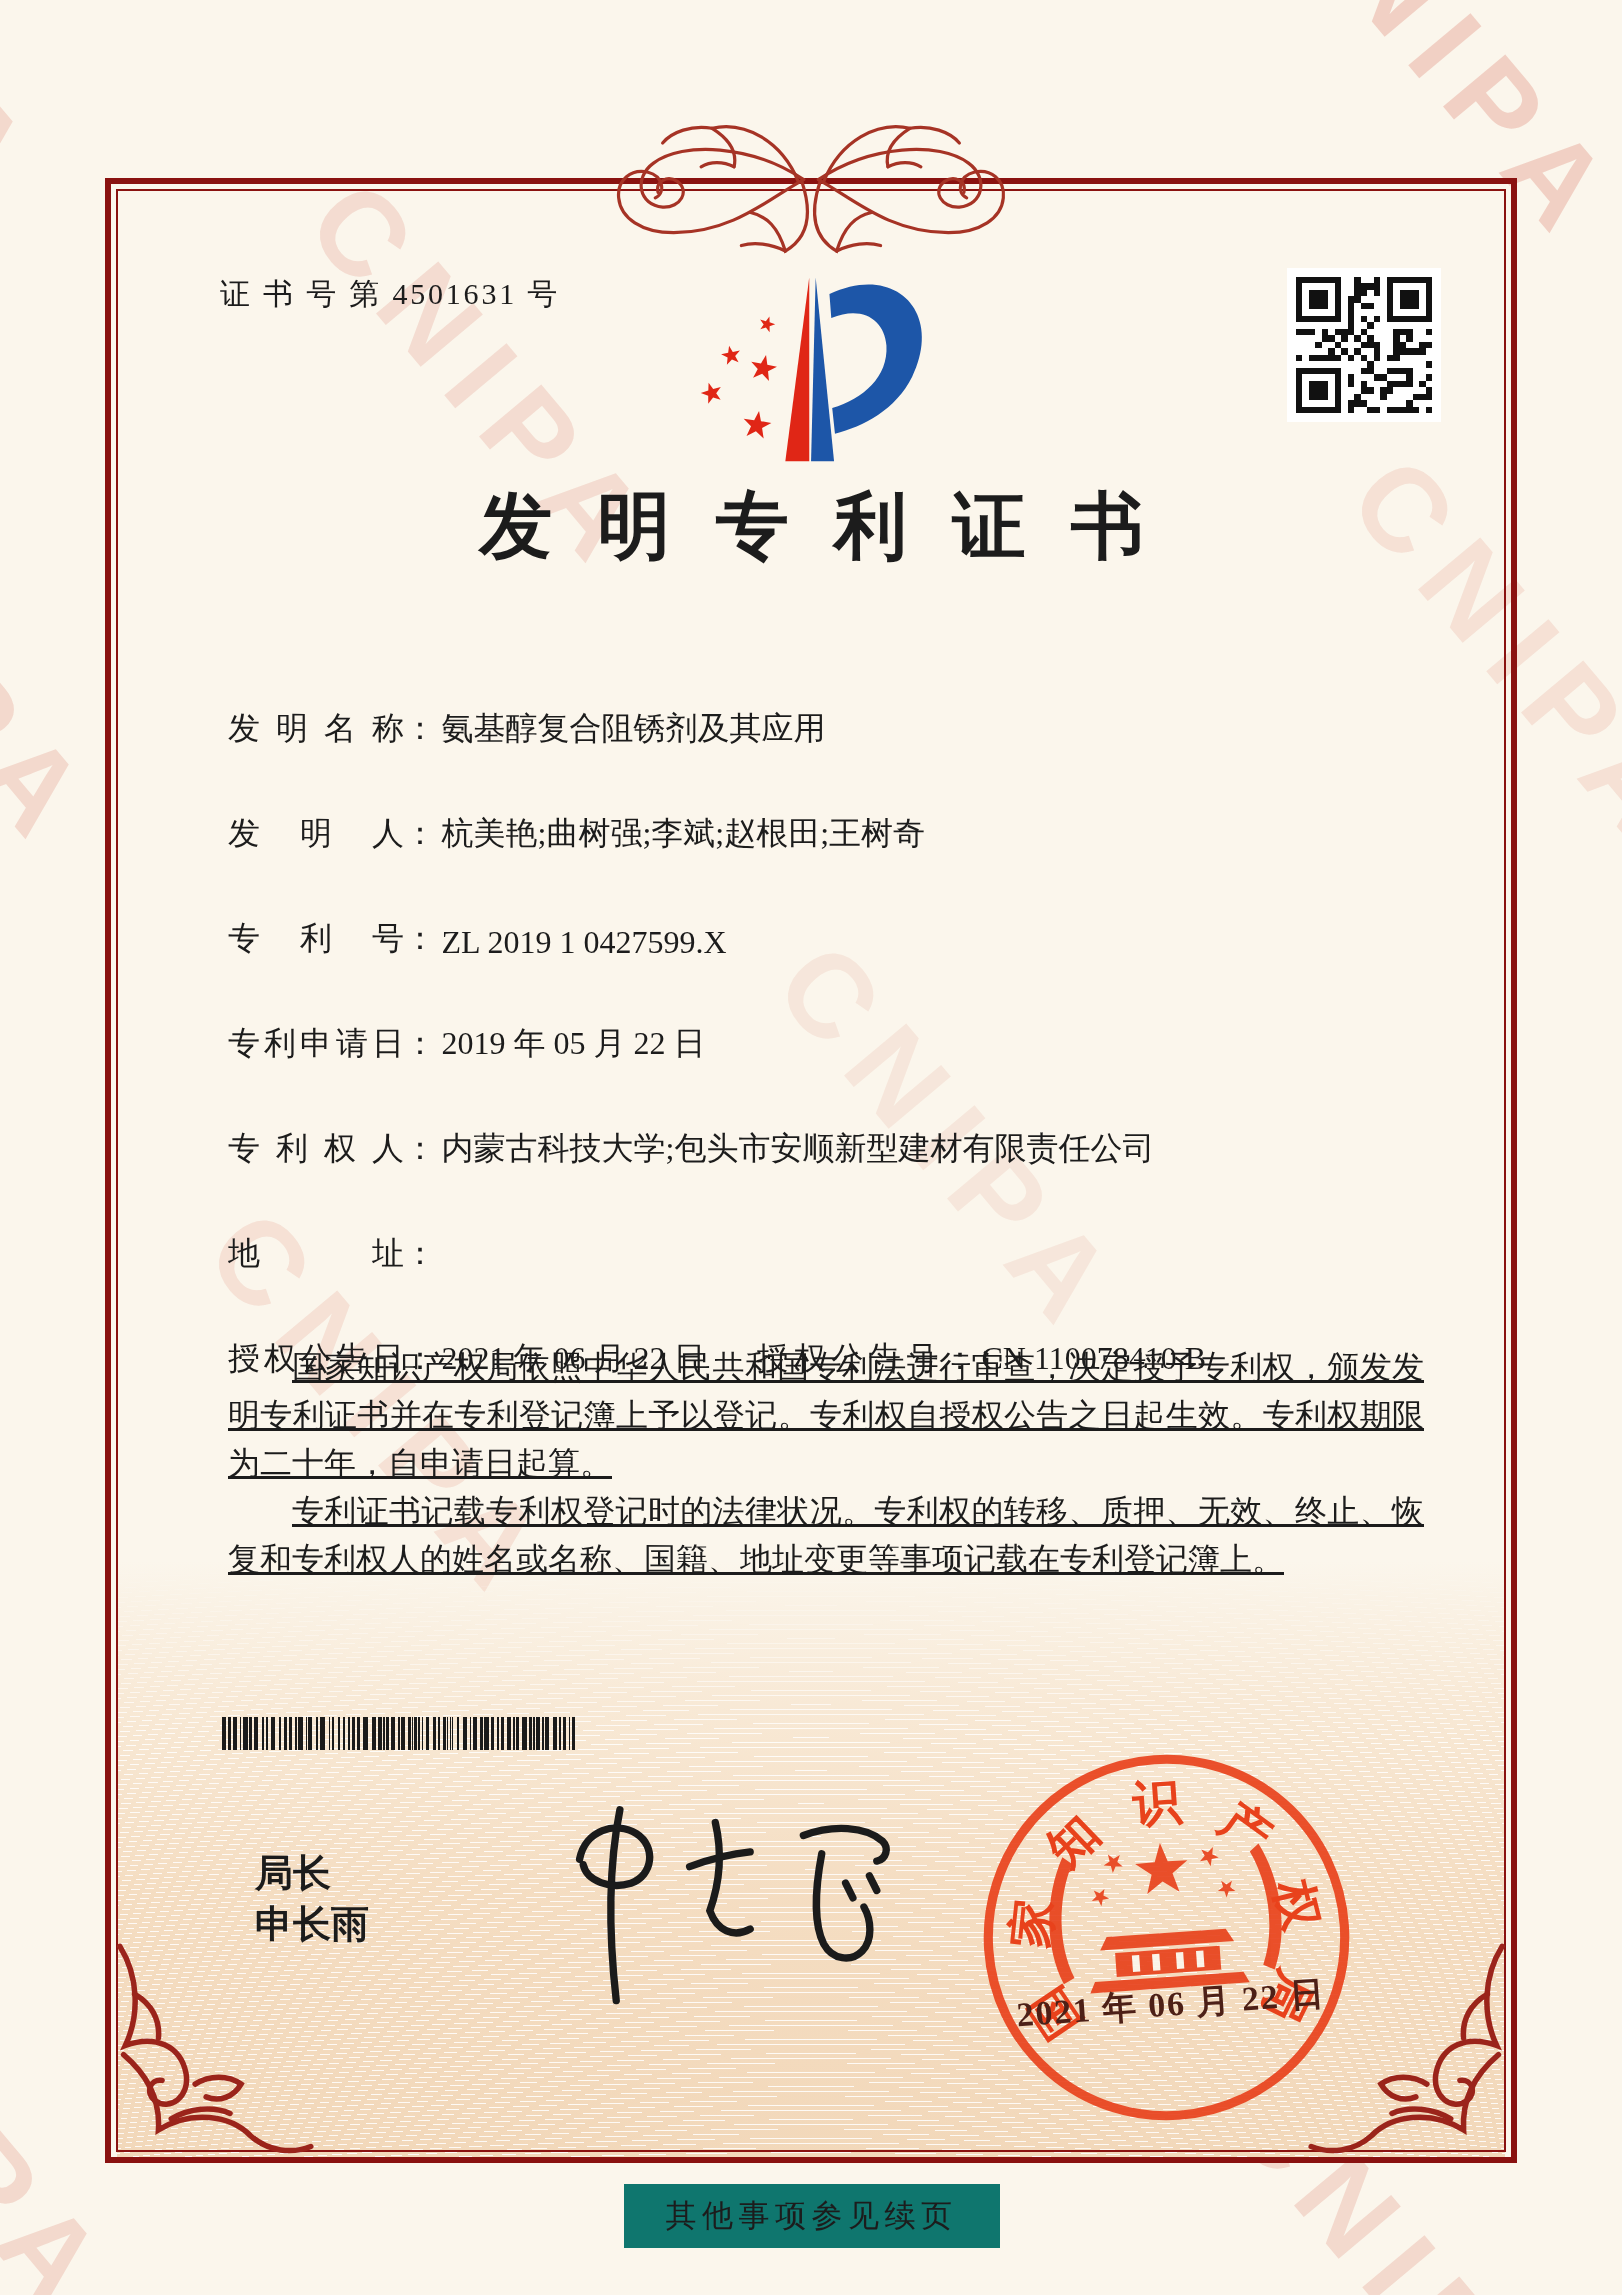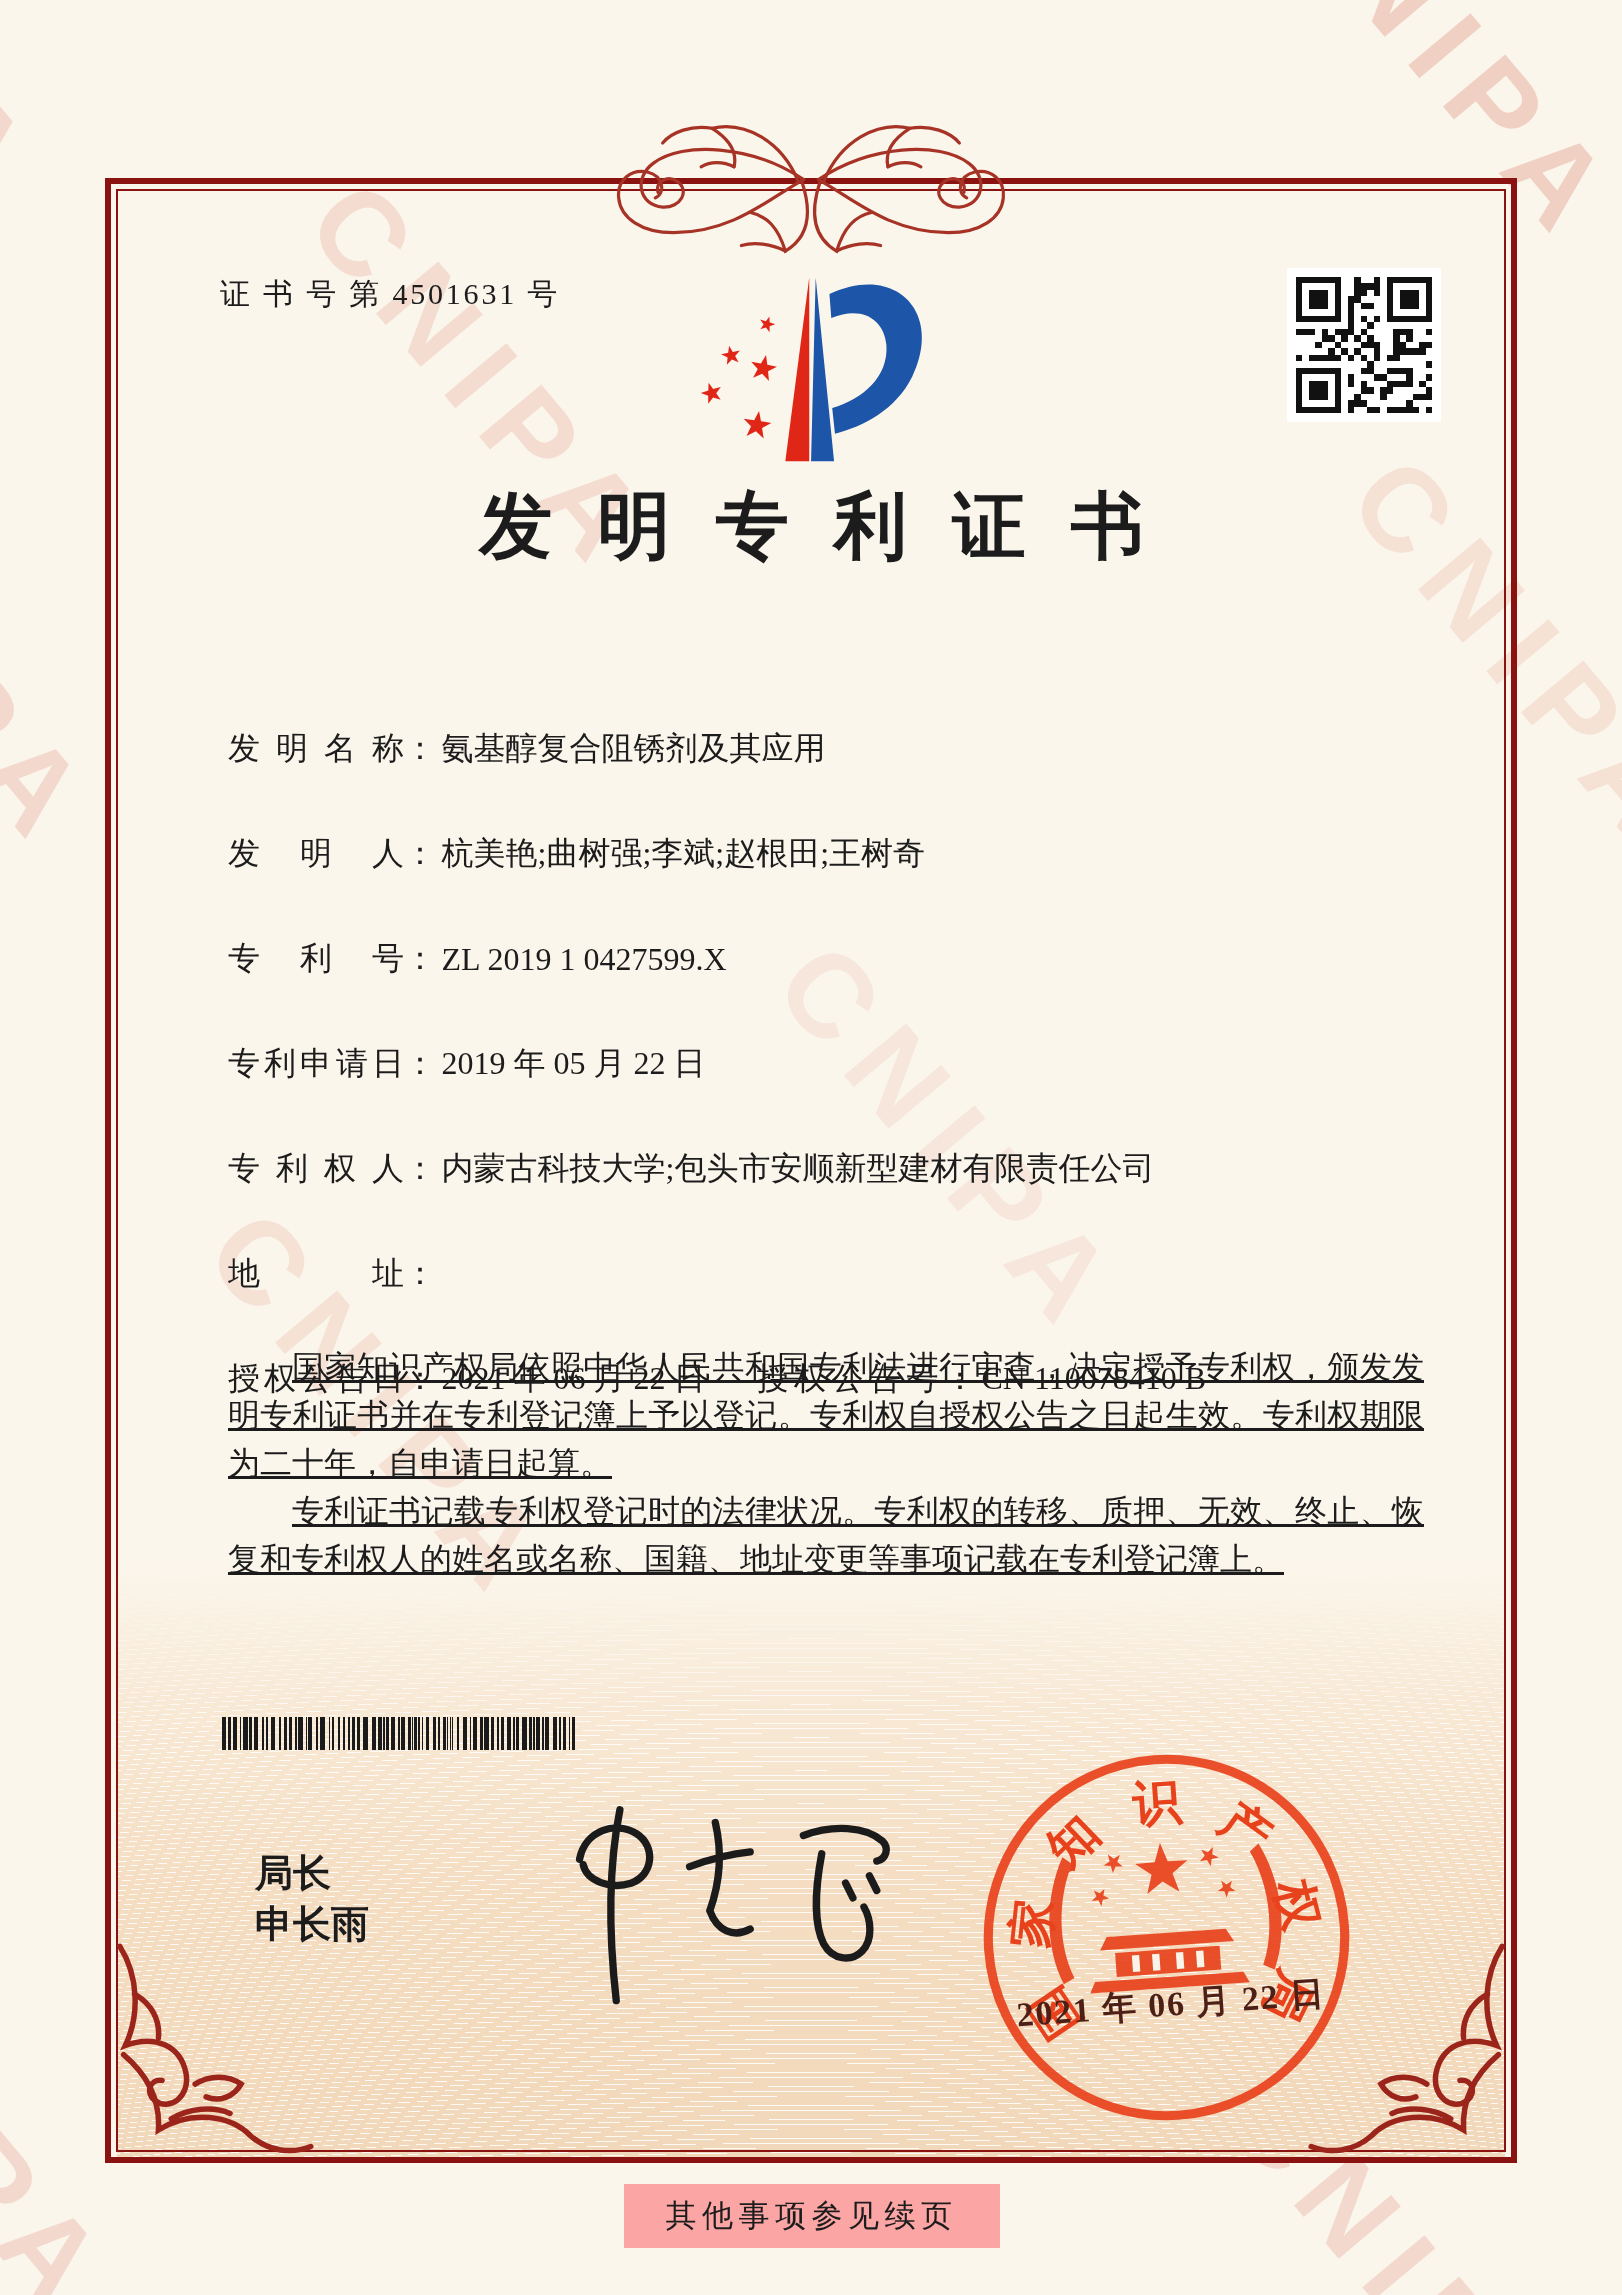--- a/index.html
+++ b/index.html
@@ -45,21 +45,21 @@
   
   .certno{position:absolute;left:220px;top:274px;font-size:30px;letter-spacing:2.8px;z-index:5;}
   .logo{position:absolute;left:675px;top:237px;z-index:5;}
   .qr{position:absolute;left:1287px;top:268px;width:154px;height:154px;background:#fff;
       padding:0;z-index:5;display:flex;align-items:center;justify-content:center;}
   .title{position:absolute;left:0;width:100%;top:478px;margin:0;text-align:center;
          font-size:73px;font-weight:700;letter-spacing:.62em;text-indent:.62em;z-index:5;}
 
   
   .fields{position:absolute;left:228px;top:707px;width:1203px;font-size:32px;z-index:5;}
-  .field-row{display:flex;align-items:center;margin-bottom:61px;white-space:nowrap;margin-top:20px;}
+  .field-row{display:flex;align-items:flex-end;margin-bottom:61px;white-space:nowrap;}
   .flabel{display:inline-block;width:176px;text-align:justify;text-align-last:justify;}
   .colon{display:inline-block;}
   .fvalue{margin-left:5.5px;}
   .fgroup{display:flex;align-items:baseline;}
   .fgroup.second{margin-left:51px;}
   .fgroup.second .flabel{width:auto;letter-spacing:5.5px;}
 
   
   .body-text{position:absolute;left:228px;top:1343px;width:1196px;font-size:32px;
              line-height:48px;text-align:justify;z-index:5;}
@@ -72,21 +72,21 @@
   .officer .name{}
   .signature{position:absolute;left:519px;top:1782px;z-index:5;}
   .seal{position:absolute;left:969px;top:1740px;z-index:6;transform:rotate(-4deg);}
   #seal-ring text{font-size:53px;font-weight:700;fill:#e8421c;
                   font-family:"Liberation Serif","DejaVu Serif",serif;}
   .seal-date{font-size:37px;font-weight:600;fill:#4d2017;letter-spacing:2px;
              font-family:"Liberation Serif","DejaVu Serif",serif;}
   .pageno{position:absolute;left:0;width:100%;top:2099px;text-align:center;font-size:28.5px;
           letter-spacing:3.7px;z-index:5;}
   .continuation{position:absolute;left:0;width:100%;top:2184px;text-align:center;z-index:5;}
-  .continuation span{display:inline-block;background:#fca5a5;padding:11px 42px;
+  .continuation span{display:inline-block;background:#0f766e;padding:11px 42px;
                      font-size:31px;letter-spacing:5.5px;}
 </style>
 </head>
 <body>
 
 <div class="page">
 
   <span class="wm">CNIPA</span>
   <span class="wm">CNIPA</span>
   <span class="wm">CNIPA</span>

